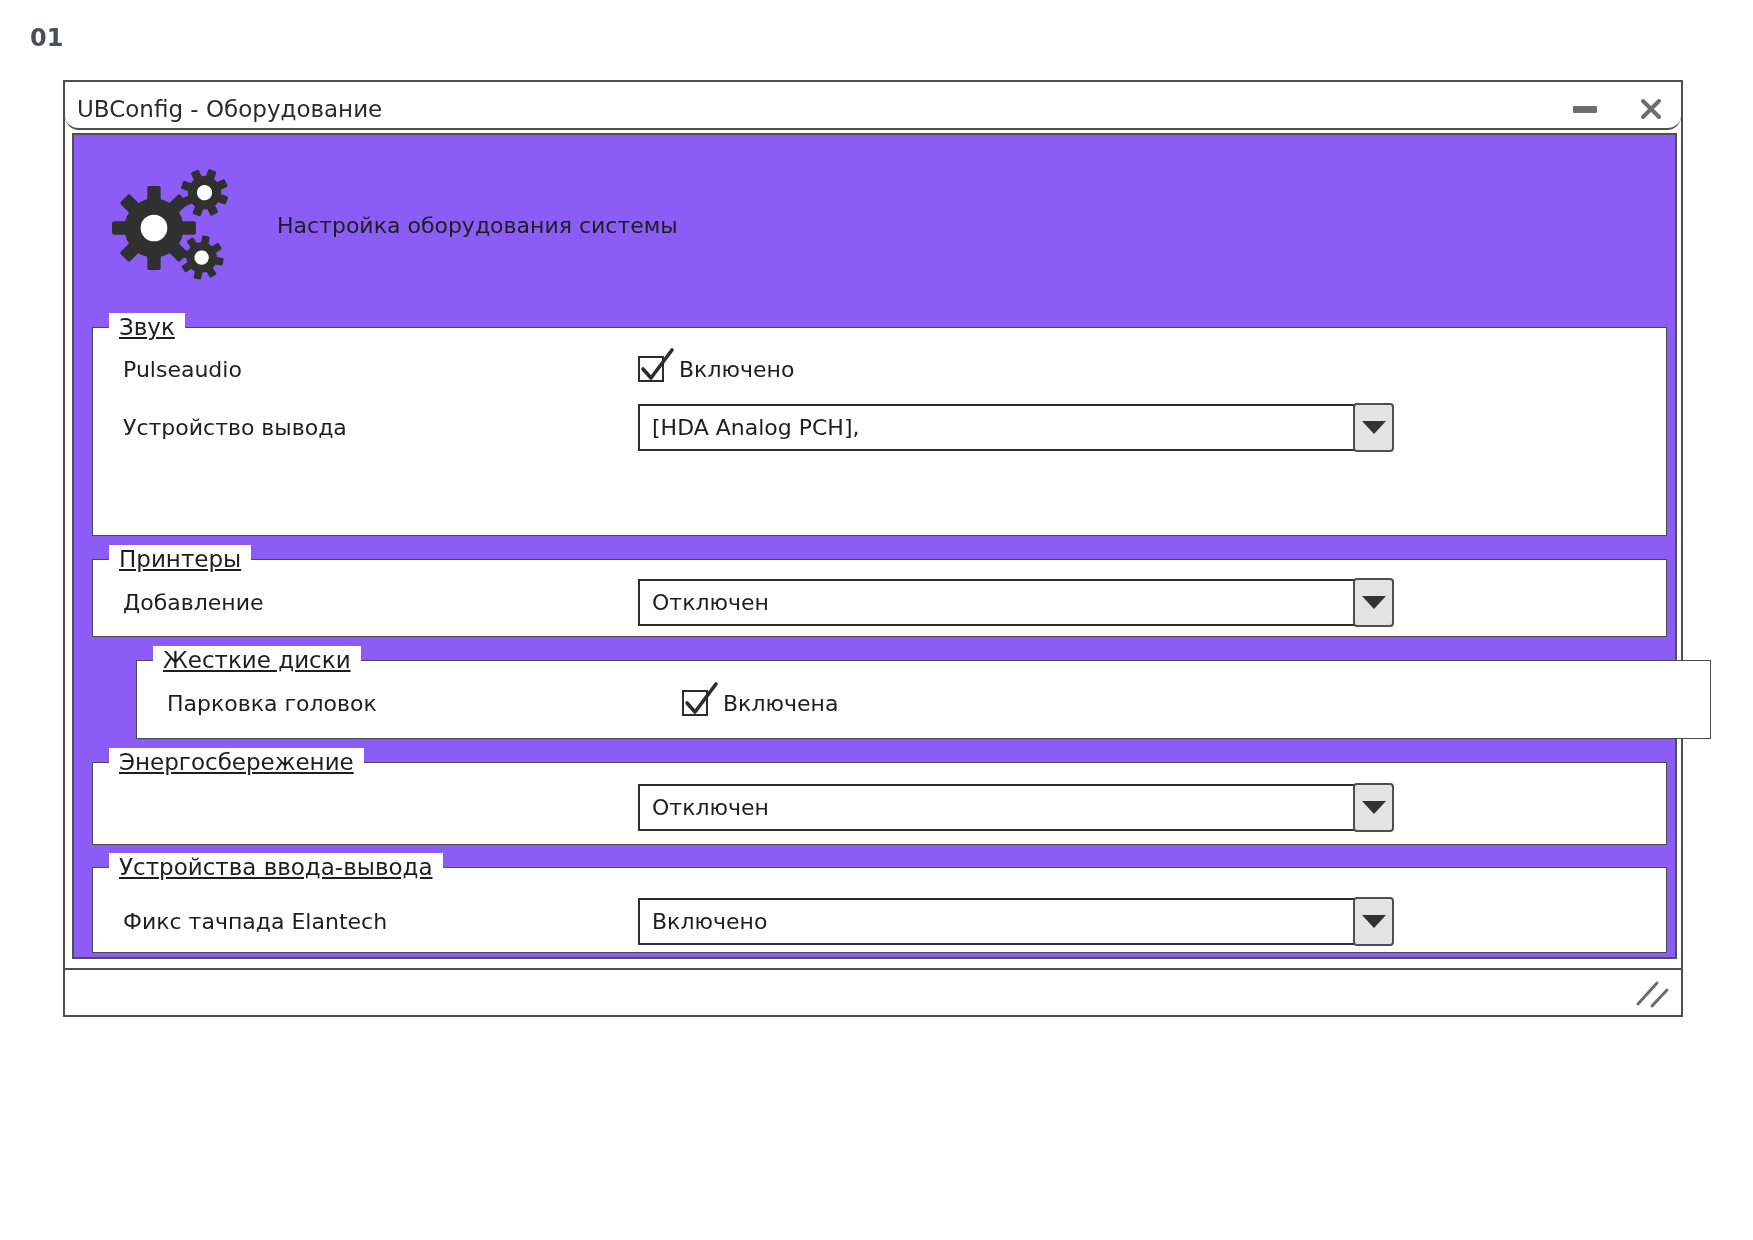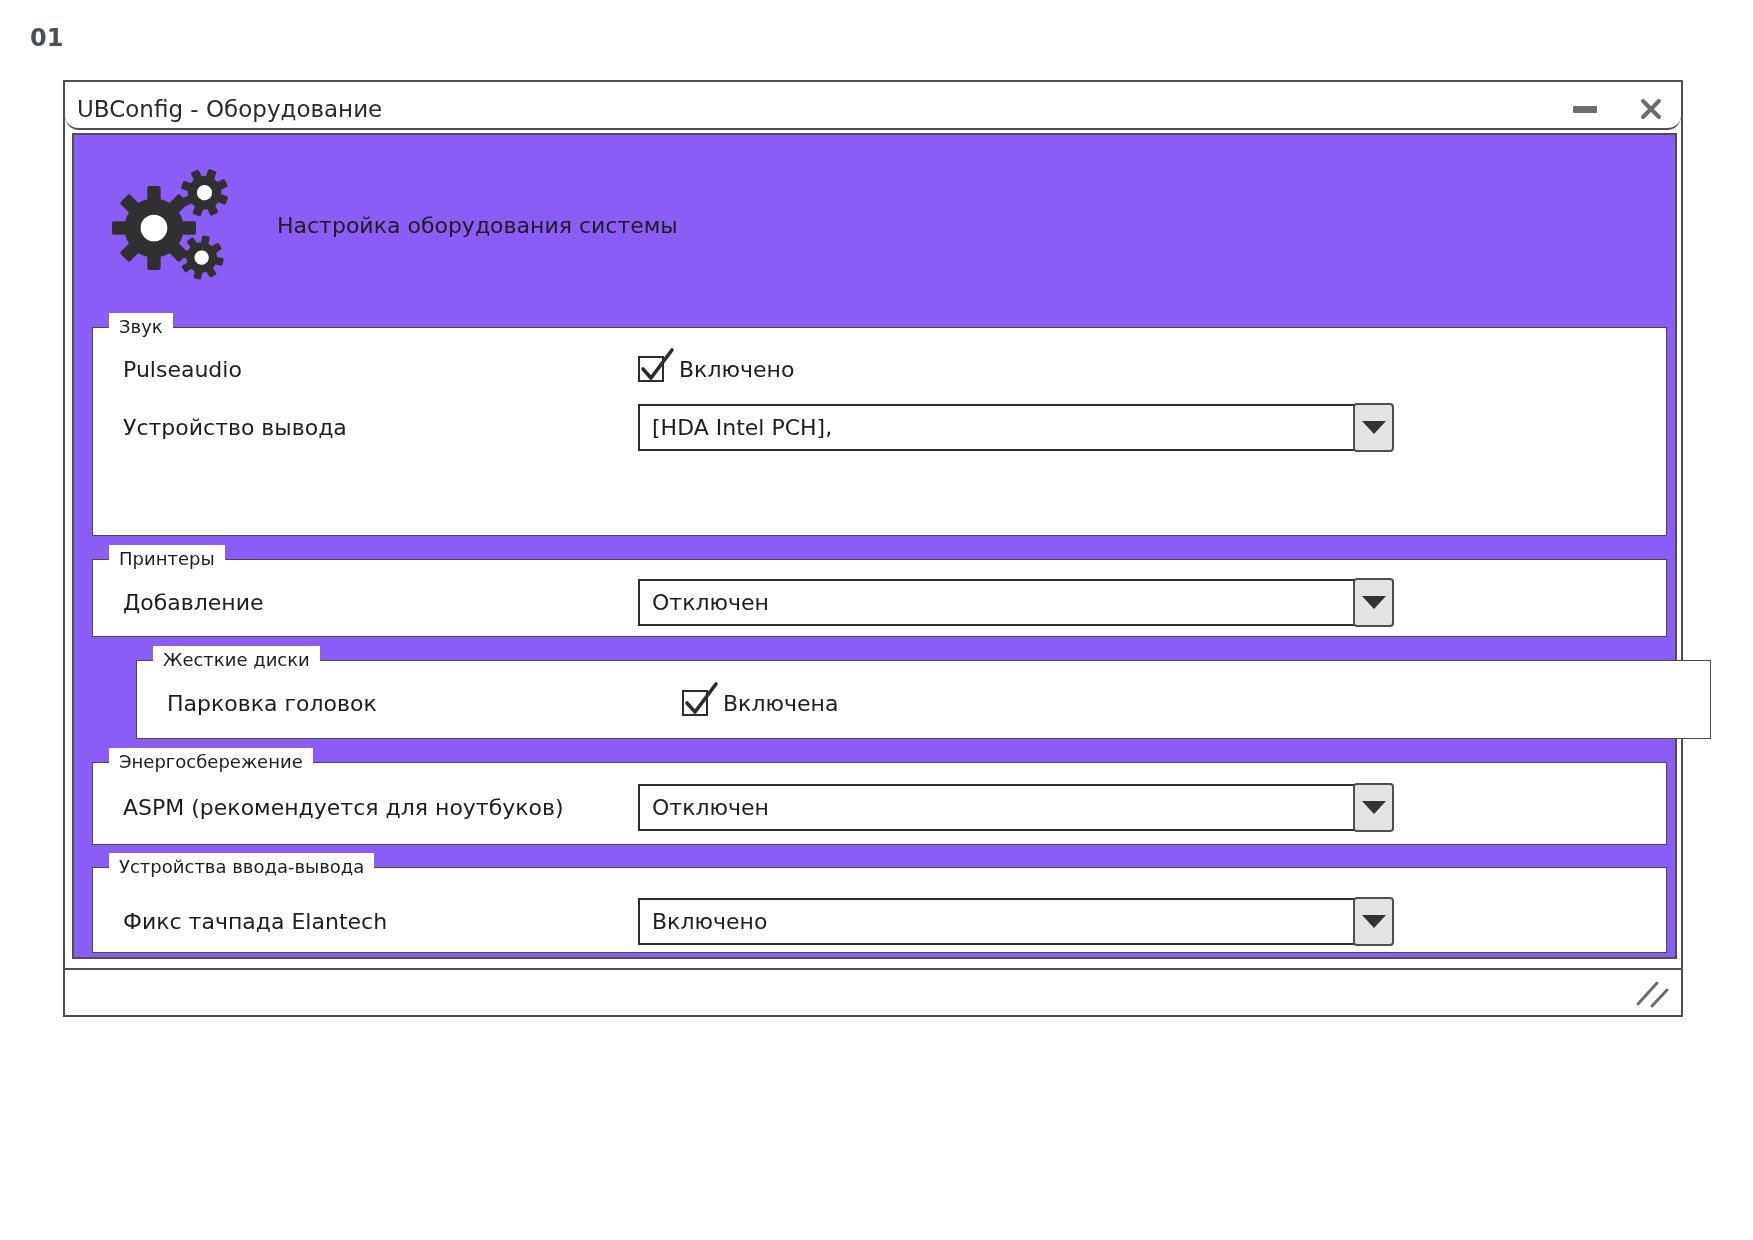--- a/index.html
+++ b/index.html
@@ -18,21 +18,21 @@
   .btn-hit{display:flex;align-items:center;justify-content:center;width:28px;height:30px;cursor:default;}
 
   .panel{position:absolute;left:7px;right:4px;top:51px;bottom:56px;
          border:2px solid #4f4f4f;background:#8b5cf6;}
 
   .hdr-icon{position:absolute;left:38px;top:30px;width:124px;height:126px;}
   .hdr-text{position:absolute;left:203px;top:78px;font-size:22px;color:#1e1e1e;}
 
   .fs{position:absolute;left:18px;width:1575px;border:1.5px solid #4a4a4a;background:#ffffff;box-sizing:border-box;}
   .legend{position:absolute;top:-15px;left:16px;background:#ffffff;padding:0 10px;
-          font-size:18px;color:#1e1e1e;line-height:28px;}
+          font-size:23px;color:#1e1e1e;line-height:28px;text-decoration:underline;}
   .row{position:absolute;left:30px;right:12px;display:flex;align-items:center;}
   .lbl{font-size:22px;color:#1e1e1e;white-space:nowrap;}
 
   .ctrl{position:absolute;left:515px;top:0;height:100%;display:flex;align-items:center;}
 
   
   .chk{display:flex;align-items:center;gap:15px;}
   .chk-box{position:relative;width:26px;height:26px;border:2px solid #2d2d2d;background:#fff;box-sizing:border-box;}
   .chk-box svg{position:absolute;left:-1px;top:-11px;overflow:visible;}
   .chk-lbl{font-size:22px;color:#1e1e1e;}
@@ -136,21 +136,21 @@
                 </svg>
               </span>
               <span class="chk-lbl">Включено</span>
             </span>
           </span>
         </div>
         <div class="row" style="top:75px;height:48px;">
           <span class="lbl">Устройство вывода</span>
           <span class="ctrl">
             <span class="dd">
-              <span class="dd-box">[HDA Intel PCH],</span>
+              <span class="dd-box">[HDA Analog PCH],</span>
               <span class="dd-btn">
                 <span class="tri"></span>
               </span>
             </span>
           </span>
         </div>
       </div>
 
       <div class="fs" style="top:424px;height:78px;">
         <span class="legend">Принтеры</span>
@@ -180,21 +180,20 @@
               </span>
               <span class="chk-lbl">Включена</span>
             </span>
           </span>
         </div>
       </div>
 
       <div class="fs" style="top:627px;height:83px;">
         <span class="legend">Энергосбережение</span>
         <div class="row" style="top:21px;height:47px;">
-          <span class="lbl">ASPM (рекомендуется для ноутбуков)</span>
           <span class="ctrl">
             <span class="dd">
               <span class="dd-box">Отключен</span>
               <span class="dd-btn">
                 <span class="tri"></span>
               </span>
             </span>
           </span>
         </div>
       </div>

